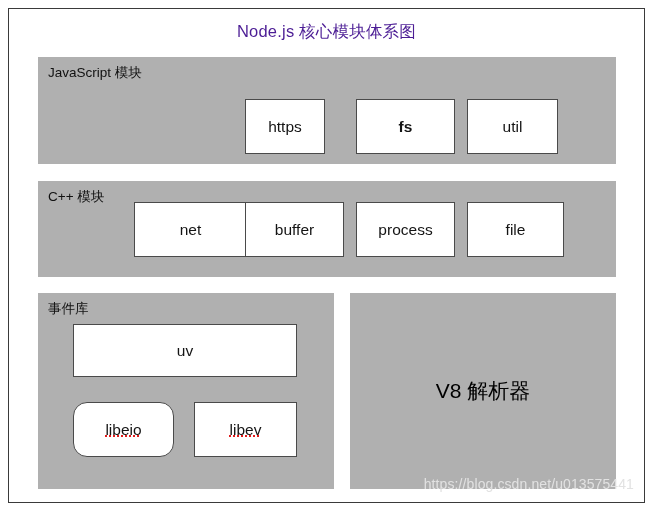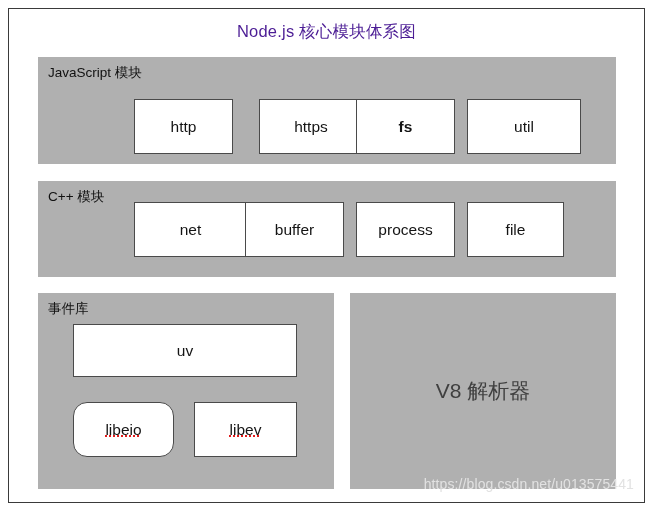--- a/index.html
+++ b/index.html
@@ -78,23 +78,23 @@
     left: 29px;
     top: 48px;
     width: 578px;
     height: 107px;
   }
   #panel-javascript .node-box {
     top: 42px;
     height: 55px;
   }
   #js-box-0 { left: 96px;  width: 99px; }
-  #js-box-1 { left: 221px; width: 104px; }
+  #js-box-1 { left: 207px; width: 80px; }
   #js-box-2 { left: 318px; width: 99px; font-weight: bold; }
-  #js-box-3 { left: 429px; width: 114px; }
+  #js-box-3 { left: 429px; width: 91px; }
 
   
   #panel-cpp {
     left: 29px;
     top: 172px;
     width: 578px;
     height: 96px;
   }
   #panel-cpp .node-box {
     top: 21px;
@@ -137,21 +137,21 @@
     left: 341px;
     top: 284px;
     width: 266px;
     height: 196px;
     display: flex;
     align-items: center;
     justify-content: center;
   }
   #v8-label {
     font-size: 21px;
-    color: #404040;
+    color: #000000;
     white-space: nowrap;
   }
 
   #watermark {
     position: absolute;
     right: 10px;
     bottom: 10px;
     font-size: 14px;
     color: #e2e2e2;
     white-space: nowrap;
@@ -161,21 +161,20 @@
 </style>
 </head>
 <body>
 
 <div id="diagram-frame">
 
   <div id="diagram-title">Node.js 核心模块体系图</div>
 
   <div class="panel" id="panel-javascript">
     <div class="panel-label">JavaScript 模块</div>
-    <div class="node-box" id="js-box-0">http</div>
     <div class="node-box" id="js-box-1">https</div>
     <div class="node-box" id="js-box-2">fs</div>
     <div class="node-box" id="js-box-3">util</div>
   </div>
 
   <div class="panel" id="panel-cpp">
     <div class="panel-label">C++ 模块</div>
     <div class="node-box" id="cpp-box-0">net</div>
     <div class="node-box" id="cpp-box-1">buffer</div>
     <div class="node-box" id="cpp-box-2">process</div>

